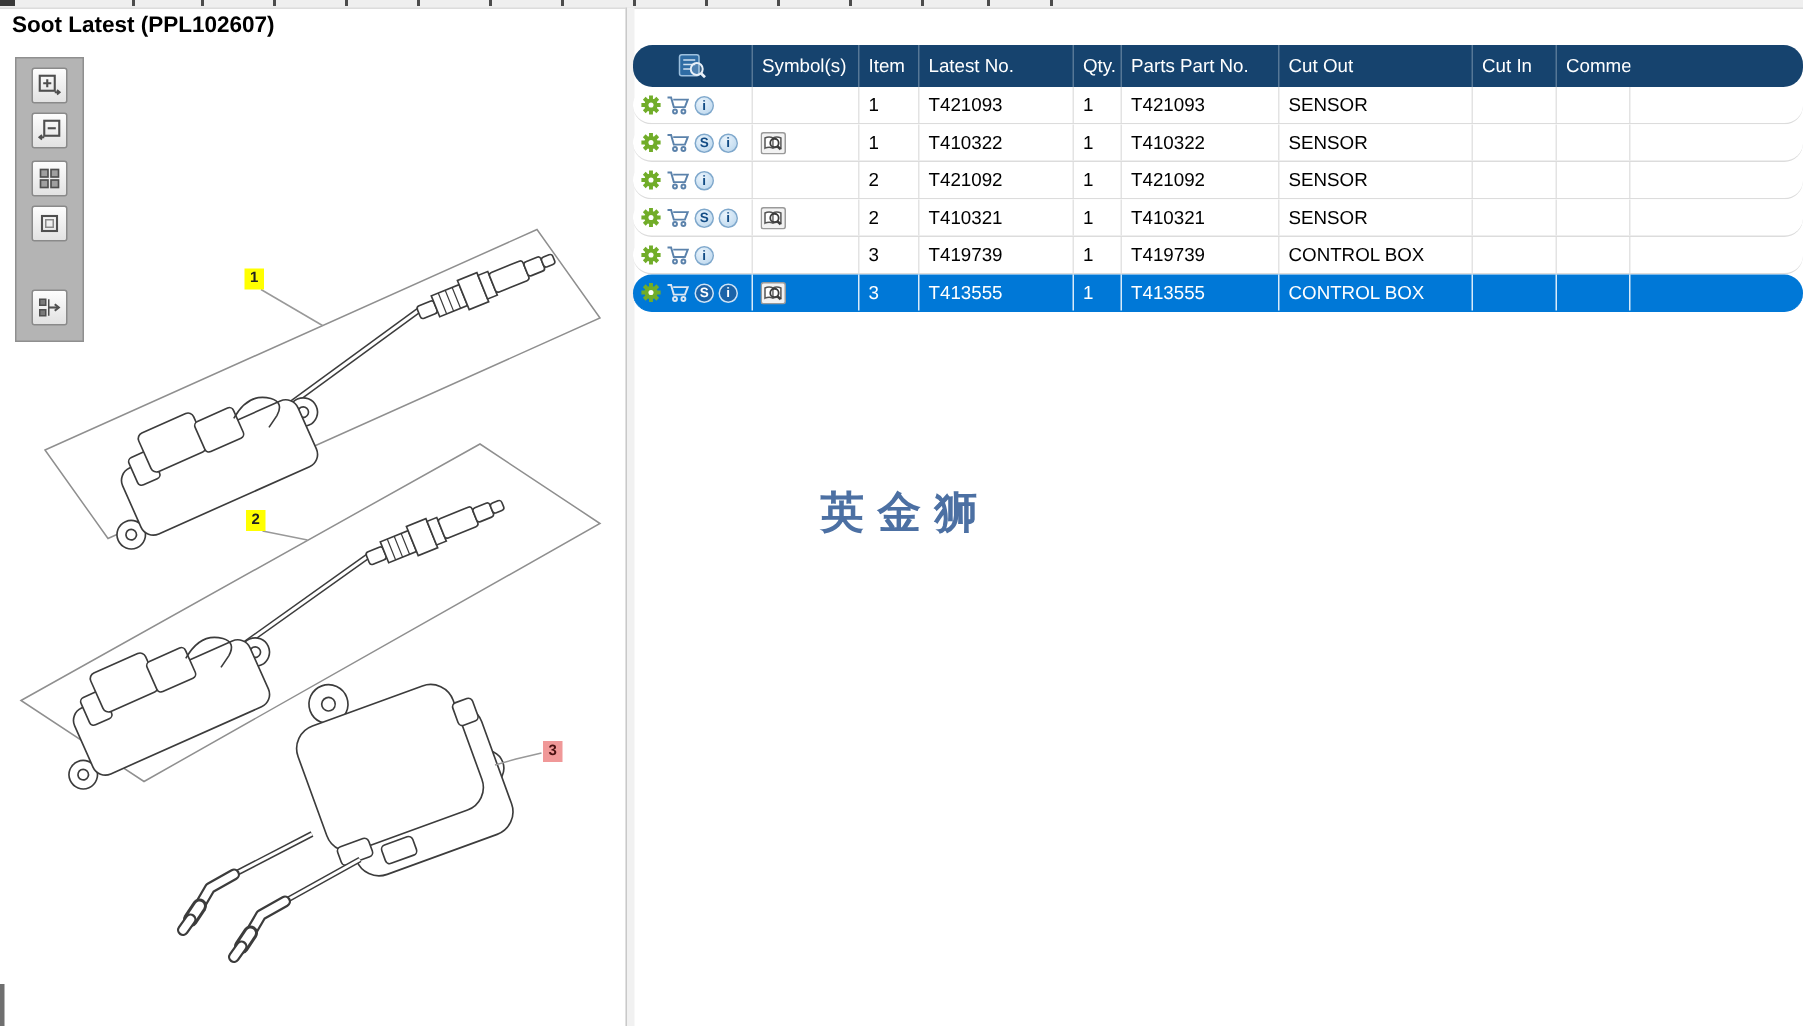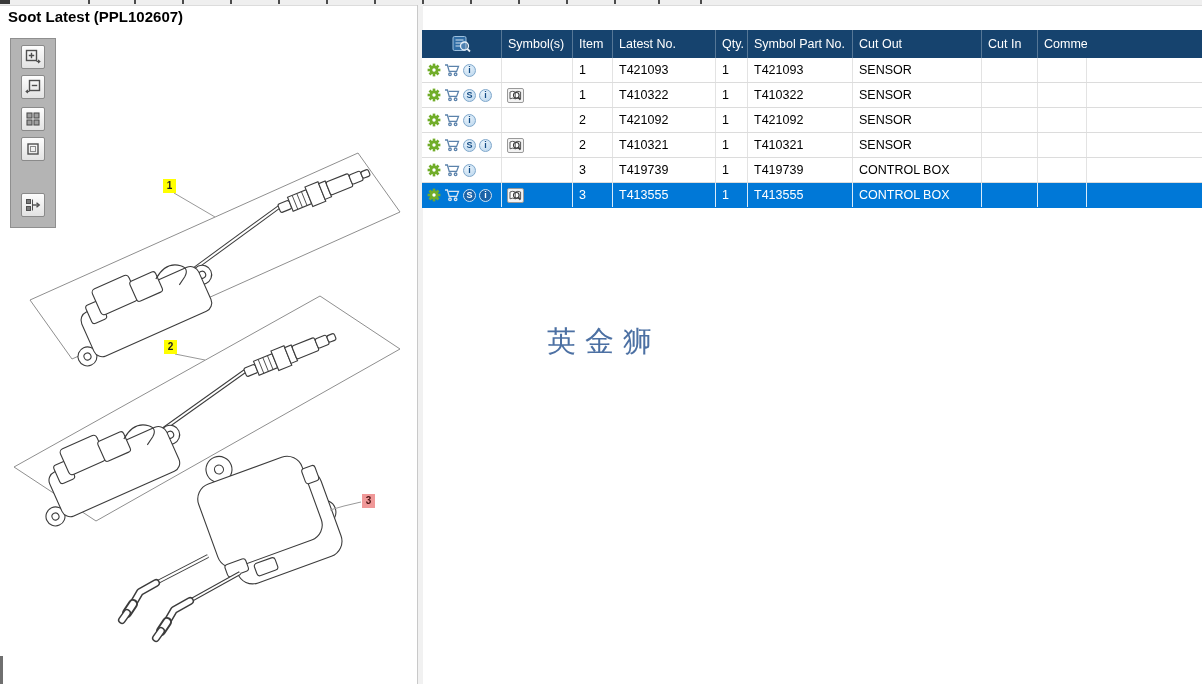--- a/index.html
+++ b/index.html
@@ -34,40 +34,40 @@
 
   .callout{position:absolute;width:13px;height:14px;font-size:10px;font-weight:bold;text-align:center;line-height:14px;cursor:pointer;}
   .callout.yellow{background:#ffff00;color:#222;}
   .callout.pink{background:#f09898;color:#4a1212;}
 
   
   .gutter{position:absolute;left:417px;top:5px;width:5px;height:679px;background:#f1f1f1;border-left:1px solid #c9c9c9;cursor:col-resize;}
 
   
   .right-panel{position:absolute;left:422px;top:30px;width:780px;}
-  .thead,.trow{display:grid;grid-template-columns:80px 71px 40px 103px 32px 105px 129px 56px 49px 115px;}
+  .thead,.trow{display:grid;grid-template-columns:80px 71px 40px 103px 32px 105px 129px 56px 49px 115px;border-radius:13px;}
   .thead{height:28px;background:#16436e;color:#fff;}
   .thead .cell{display:flex;align-items:center;padding-left:6px;font-size:12.5px;border-right:1px solid rgba(255,255,255,.28);box-sizing:border-box;white-space:nowrap;overflow:hidden;}
   .thead .cell:last-child{border-right:none;}
   .thead .icon-cell{justify-content:center;padding-left:0;}
   .trow{height:24px;background:#fff;border-bottom:1px solid #dcdcdc;cursor:pointer;}
   .trow .cell{display:flex;align-items:center;padding-left:6px;font-size:12.5px;color:#000;border-right:1px solid #e3e3e3;box-sizing:border-box;white-space:nowrap;overflow:hidden;}
   .trow .cell:last-child{border-right:none;}
   .trow.selected{background:#0078d7;border-bottom-color:#0078d7;}
   .trow.selected .cell{color:#fff;border-right-color:rgba(255,255,255,.85);}
   .icons-cell{gap:3px;padding-left:5px !important;}
   .sym-cell{padding-left:5px !important;}
 
   .gear{color:#71ad29;}
   .cart{color:#5b82ab;}
   .selected .cart{color:#dbe6f2;}
   .badge{width:13px;height:13px;border-radius:50%;background:radial-gradient(circle at 35% 30%,#eaf4fc,#b7d4ec);border:1px solid #7fa8cc;color:#134c85;font-size:9px;font-weight:bold;display:flex;align-items:center;justify-content:center;box-sizing:border-box;cursor:pointer;}
   .selected .badge{background:#1b63a8;color:#fff;border-color:#cfe3f5;}
 
-  .watermark{position:absolute;left:547px;top:322px;font-size:29px;font-weight:normal;color:#4c70a3;letter-spacing:9px;white-space:nowrap;}
+  .watermark{position:absolute;left:547px;top:322px;font-size:29px;font-weight:bold;color:#4c70a3;letter-spacing:9px;white-space:nowrap;}
   .scroll-sliver{position:absolute;left:0;top:656px;width:3px;height:28px;background:#6f6f6f;}
 </style>
 </head>
 <body>
 
 <svg width="0" height="0" style="position:absolute" aria-hidden="true">
   <defs>
     <g id="sym-cart" fill="none" stroke="currentColor" stroke-width="1.3">
       <path d="M1 2 h2.4 l1.8 6.4 h7.4 l1.9 -5 H4.8"></path>
       <circle cx="6" cy="11.3" r="1.3"></circle>
@@ -239,21 +239,21 @@
           <rect x="2" y="1.5" width="13" height="14" rx="1.5" fill="#2f6ca4" stroke="#9dc0de"></rect>
           <path d="M4.5 5 h8 M4.5 8 h8 M4.5 11 h5" stroke="#cfe0ef" stroke-width="1.1" fill="none"></path>
           <circle cx="13.5" cy="11" r="4" fill="rgba(255,255,255,0.15)" stroke="#e8f0f8" stroke-width="1.3"></circle>
           <path d="M16.3 13.8 L19 16.5" stroke="#e8f0f8" stroke-width="1.8"></path>
         </svg>
       </div>
       <div class="cell">Symbol(s)</div>
       <div class="cell">Item</div>
       <div class="cell">Latest No.</div>
       <div class="cell">Qty.</div>
-      <div class="cell">Symbol Part No.</div>
+      <div class="cell">Parts Part No.</div>
       <div class="cell">Cut Out</div>
       <div class="cell">Cut In</div>
       <div class="cell">Comment</div>
     </div>
 
     <div class="trow">
       <div class="cell icons-cell">
         <svg class="gear" width="14" height="14">
             <use href="#sym-gear"></use>
           </svg>

